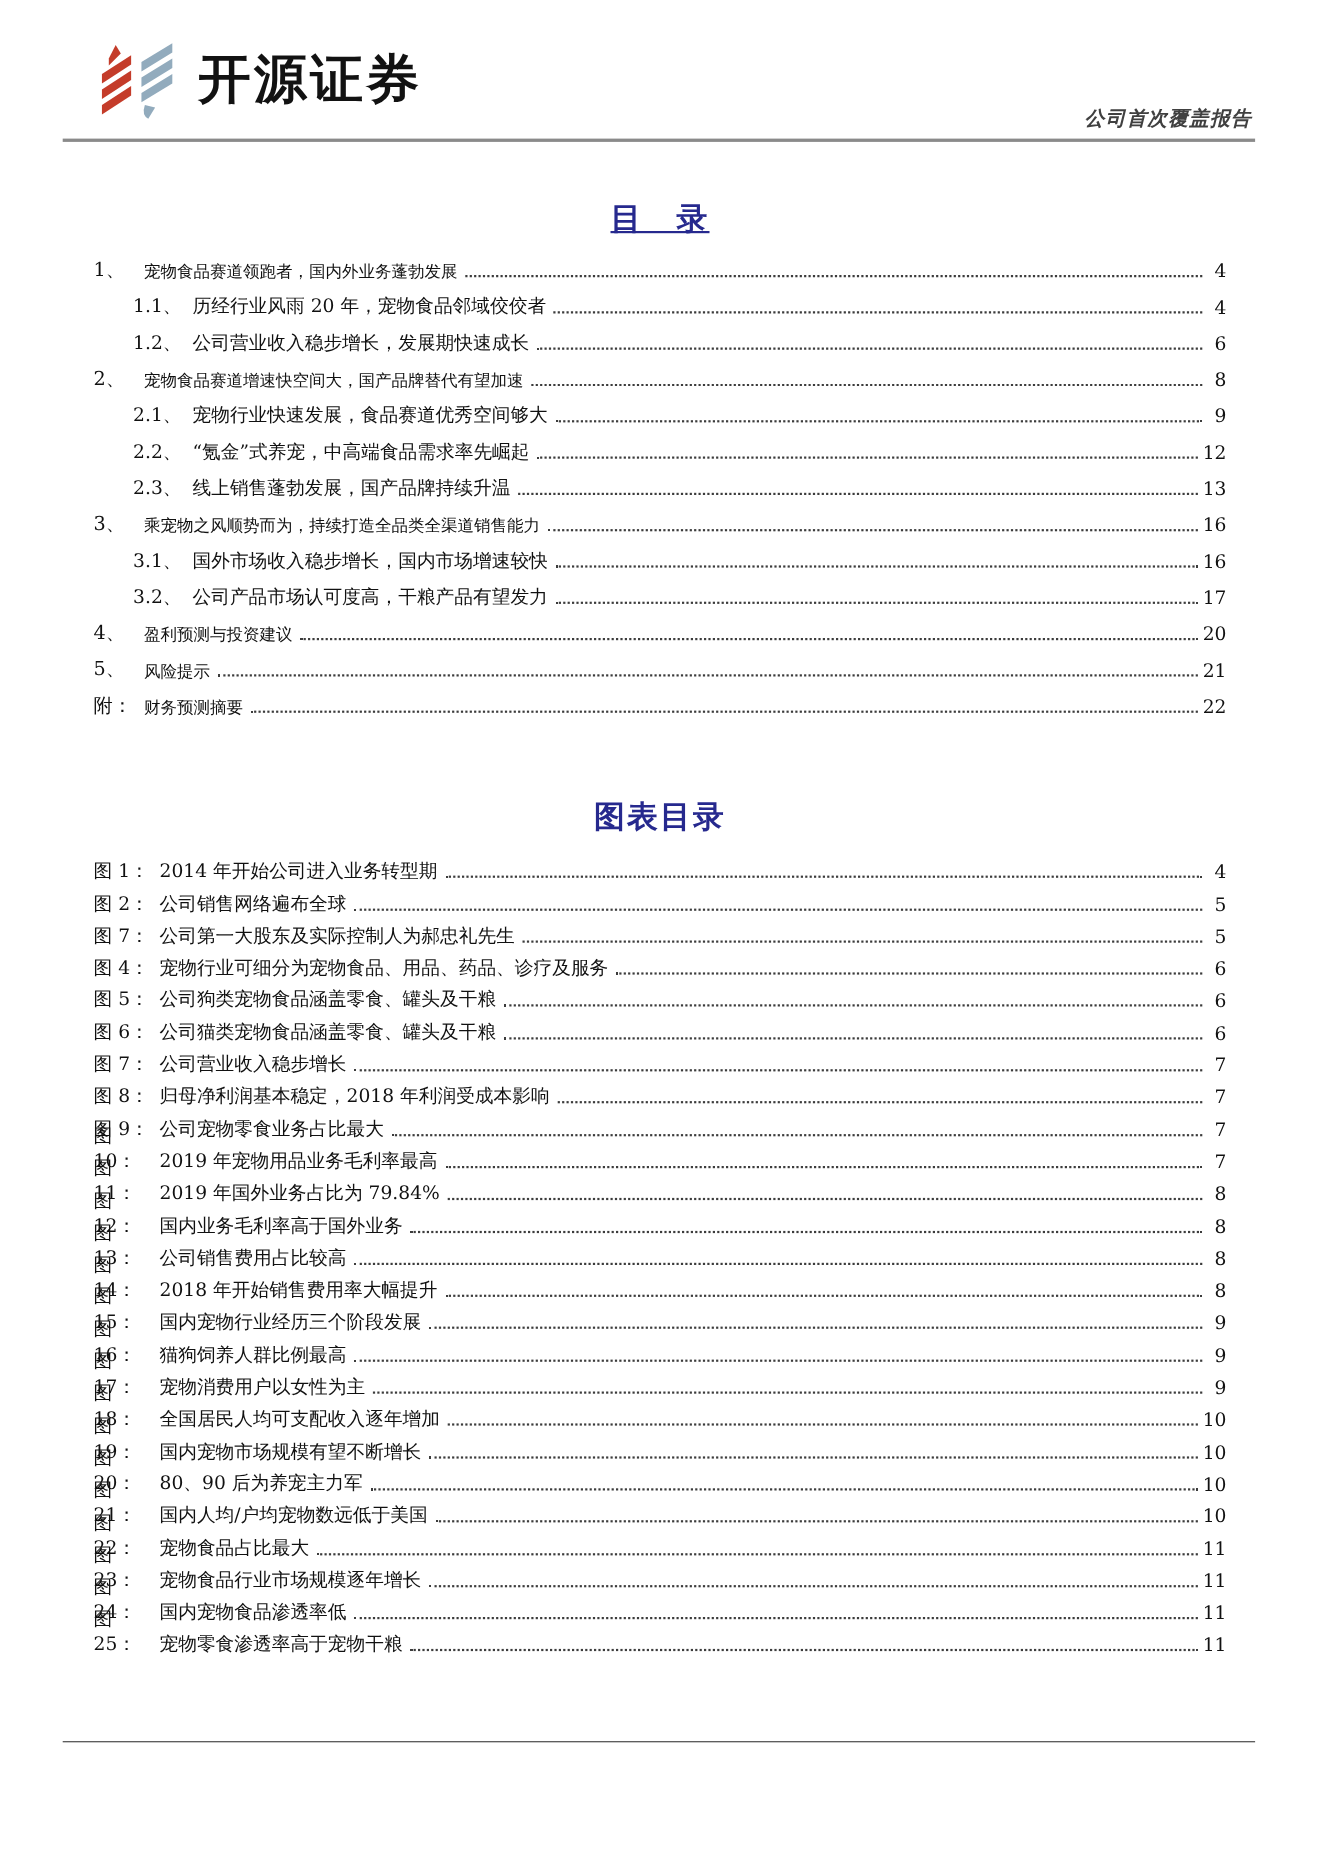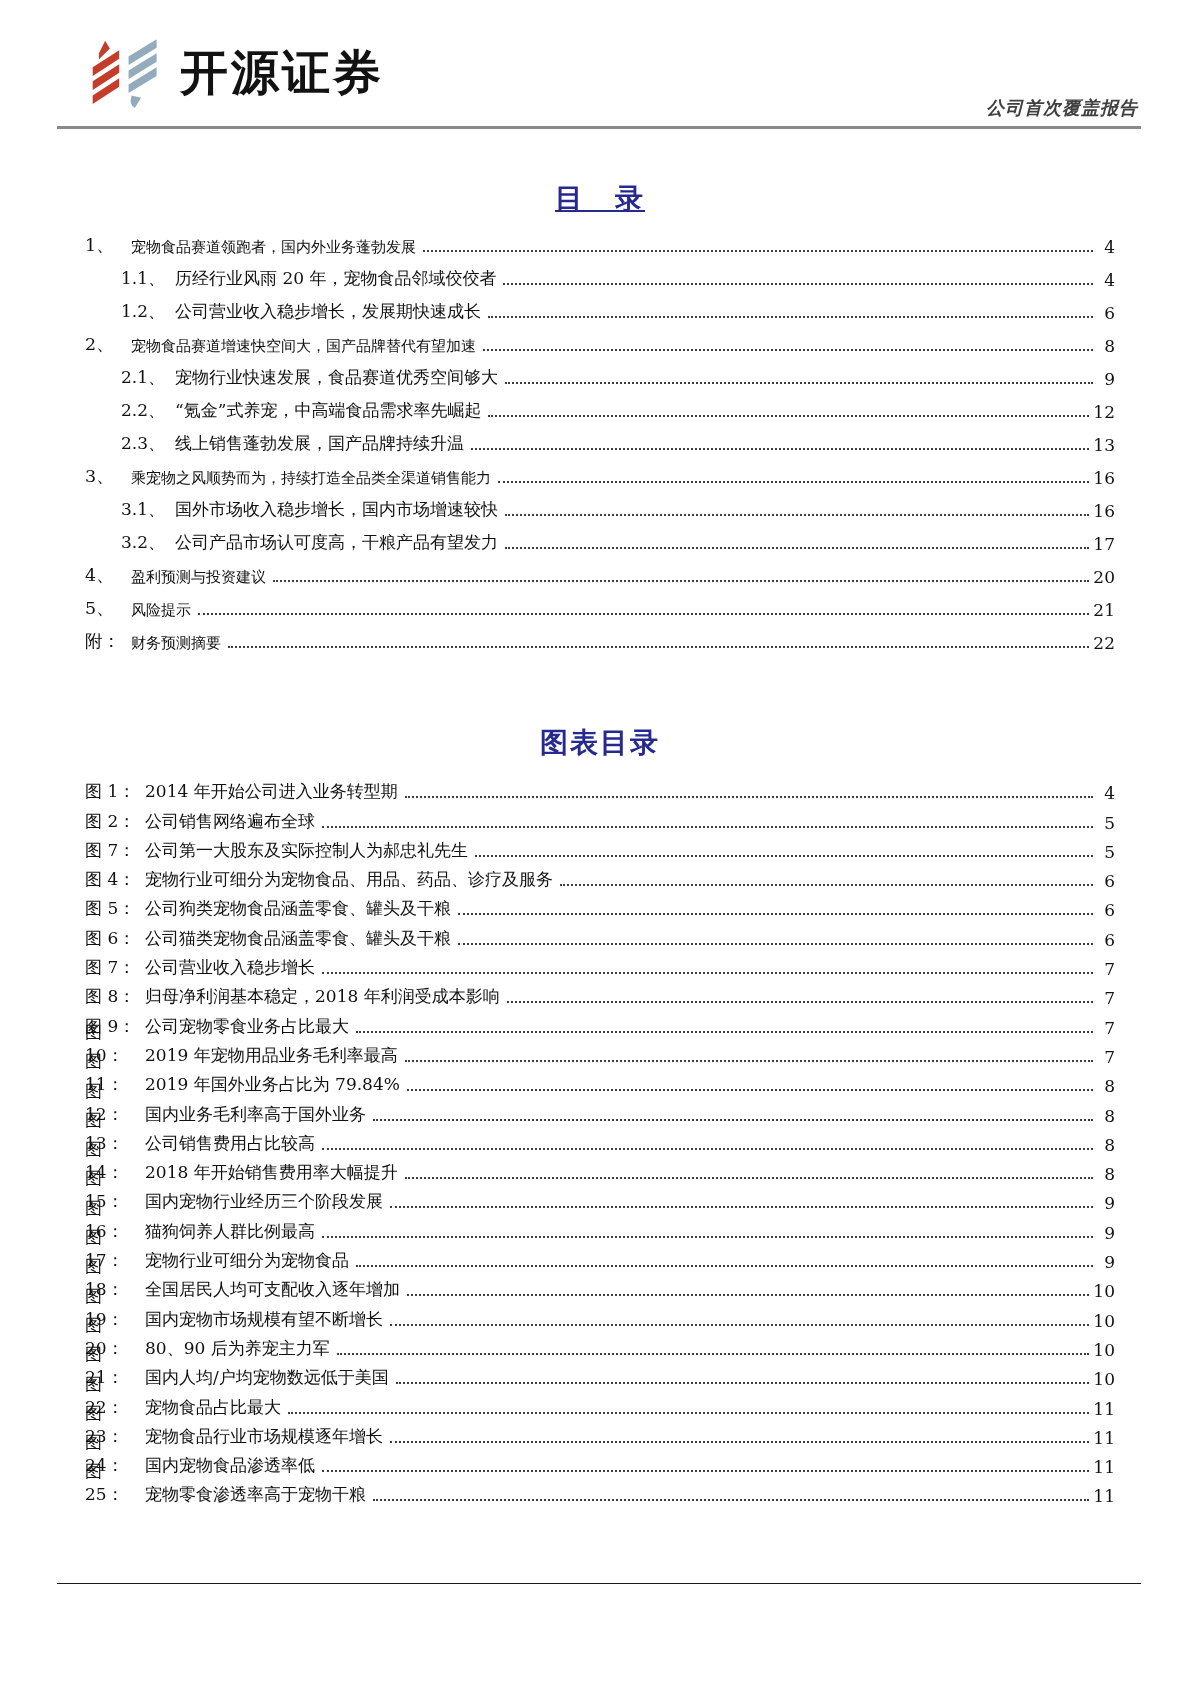--- a/index.html
+++ b/index.html
@@ -318,21 +318,21 @@
 
       <div class="row">
         <span class="num">图 16：</span>
         <span class="title">猫狗饲养人群比例最高</span>
         <span class="leader"></span>
         <span class="pagenum">9</span>
       </div>
 
       <div class="row">
         <span class="num">图 17：</span>
-        <span class="title">宠物行业可细分为宠物食品</span>
+        <span class="title">宠物消费用户以女性为主</span>
         <span class="leader"></span>
         <span class="pagenum">9</span>
       </div>
 
       <div class="row">
         <span class="num">图 18：</span>
         <span class="title">全国居民人均可支配收入逐年增加</span>
         <span class="leader"></span>
         <span class="pagenum">10</span>
       </div>

